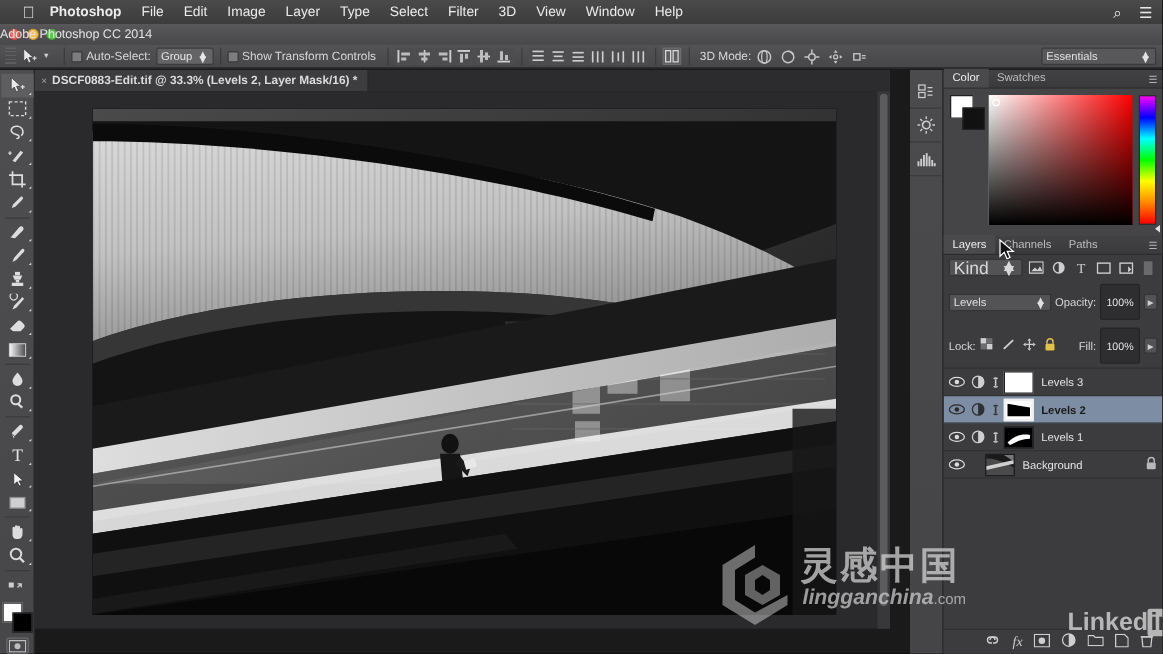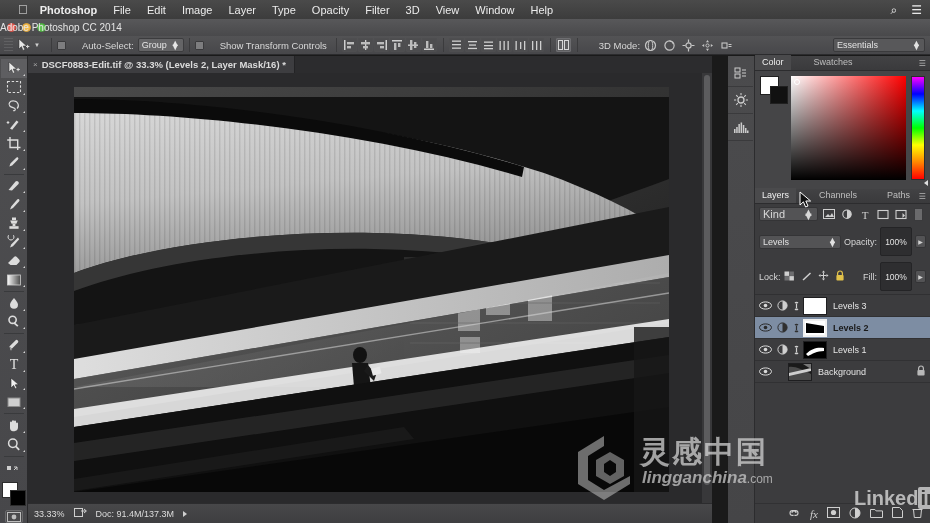--- a/index.html
+++ b/index.html
@@ -29,21 +29,21 @@
 
   
   .optbar { position:absolute; left:0; top:36px; width:930px; height:19px;
             background:linear-gradient(#535355,#47474a); border-bottom:1px solid #2b2b2d;
             display:flex; align-items:center; padding-left:4px; }
   .ob-grip { width:9px; height:15px; background:
       repeating-linear-gradient(to bottom,#6e6e70 0 1px,transparent 1px 3px); opacity:.55; margin-right:3px;}
   .ob-tool { display:flex; align-items:center; gap:2px; margin-right:6px; }
   .ob-tool svg{display:block;}
   .ob-chk { width:9px; height:9px; background:#7d7d7f; border:1px solid #3a3a3c; border-radius:1px; }
-  .ob-lbl { font-size:9.5px; color:#d8d8d8; white-space:nowrap; margin:0 4px 0 16px; }
+  .ob-lbl { font-size:9.5px; color:#d8d8d8; white-space:nowrap; margin:0 4px 0 3px; }
   .ob-select { height:14px; background:#646466; border:1px solid #3c3c3e; border-radius:2px;
                display:flex; align-items:center; padding:0 3px; gap:4px; }
   .ob-select span{font-size:9px;color:#e6e6e6;}
   .stepper { display:flex; flex-direction:column; line-height:4px; color:#d0d0d0; font-size:6px; }
   .ob-sep { width:1px; height:14px; background:#3b3b3d; margin:0 5px; }
   .alignbtn { width:15px; height:14px; border:1px solid #4e4e50; border-radius:1px;
               margin-right:1px; background:#4d4d4f; position:relative; }
   .alignbtn.act { background:#5e5e60; border-color:#6d6d70; }
   .obspacer{flex:1;}
   .ws-select { height:14px; width:92px; background:#58585a; border:1px solid #3a3a3c; border-radius:2px;
@@ -89,21 +89,21 @@
 
   
   .rail { position:absolute; left:728px; top:56px; width:27px; height:467px;
           background:linear-gradient(#4b4b4d,#454547); border-right:1px solid #2c2c2e; padding-top:4px; }
   .railbtn { width:25px; height:27px; display:flex; align-items:center; justify-content:center;
              border-bottom:1px solid #3a3a3c; }
 
   
   .panels { position:absolute; left:755px; top:56px; width:175px; height:467px; background:#3c3c3e; }
   .ptabs { height:15px; background:linear-gradient(#424244,#3a3a3c); display:flex; align-items:flex-end;
-           border-bottom:1px solid #2c2c2e; position:relative;gap:16px; }
+           border-bottom:1px solid #2c2c2e; position:relative; }
   .ptab { font-size:9px; color:#bebebe; padding:2px 7px 2px 7px; height:15px; line-height:11px; }
   .ptab.act { background:#4a4a4c; color:#efefef; }
   .pmenu { position:absolute; right:4px; top:3px; color:#b5b5b5; font-size:8px; }
 
   
   .colorpanel { height:118px; background:#454547; padding:5px; display:flex; gap:5px; position:relative; }
   .cp-sw { position:relative; width:26px; height:28px; }
   .cp-fg { position:absolute; left:0; top:0; width:19px; height:19px; background:#fff; border:1px solid #202020; }
   .cp-bg { position:absolute; left:10px; top:10px; width:18px; height:18px; background:#111; border:1px solid #202020; }
   .cp-field { flex:1; height:104px; position:relative;
@@ -113,21 +113,21 @@
      background:linear-gradient(to bottom,#f0f,#00f,#0ff,#0f0,#ff0,#f80,#f00); border:1px solid #2c2c2e;}
   .cp-hmark { position:absolute; right:2px; bottom:3px; width:0;height:0;
      border-right:4px solid #e0e0e0;border-top:3px solid transparent;border-bottom:3px solid transparent;}
 
   
   .layerspanel { position:absolute; top:133px; left:0; width:175px; height:334px; background:#3c3c3e;
                  display:flex; flex-direction:column; }
   .lp-row { display:flex; align-items:center; gap:3px; padding:3px 4px; }
   .kindbox { flex:1; height:14px; background:#535355; border:1px solid #343436; border-radius:2px;
              display:flex; align-items:center; padding:0 3px; justify-content:space-between; }
-  .kindbox span{font-size:11px;color:#d8d8d8;}
+  .kindbox span{font-size:14px;color:#d8d8d8;}
   .filtIcon { width:15px; height:14px; display:flex; align-items:center; justify-content:center; }
   .blendsel { flex:1; height:14px; background:#535355; border:1px solid #343436; border-radius:2px;
               display:flex; align-items:center; justify-content:space-between; padding:0 3px; }
   .blendsel span{font-size:9px;color:#e0e0e0;}
   .lbl { font-size:9px; color:#d6d6d6; white-space:nowrap; }
   .numbox { width:32px; height:29px; background:#2e2e30; border:1px solid #242426; border-radius:2px;
             font-size:8.5px; color:#e2e2e2; display:flex; align-items:center; justify-content:center; }
   .stepbtn { width:11px; height:13px; background:#535355; border:1px solid #343436; border-radius:2px;
              display:flex;align-items:center;justify-content:center;color:#d0d0d0;font-size:6px;}
   .locks { display:flex; align-items:center; gap:6px; }
@@ -162,21 +162,21 @@
 <div class="app">
 
   <div class="macbar">
     <span class="apple"></span>
     <span class="mi bold">Photoshop</span>
     <span class="mi">File</span>
     <span class="mi">Edit</span>
     <span class="mi">Image</span>
     <span class="mi">Layer</span>
     <span class="mi">Type</span>
-    <span class="mi">Opacity</span>
+    <span class="mi">Select</span>
     <span class="mi">Filter</span>
     <span class="mi">3D</span>
     <span class="mi">View</span>
     <span class="mi">Window</span>
     <span class="mi">Help</span>
     <span class="spacer"></span>
     <span class="ricon">⌕</span>
     <span class="ricon">☰</span>
   </div>
 
@@ -592,31 +592,20 @@
         <path d="M0 392 L330 340 L340 352 L0 404 Z" fill="#202020" opacity=".6"></path>
 
         <rect x="560" y="240" width="35" height="165" fill="#171717" opacity=".8"></rect>
       </svg>
     </div>
     <div class="vscroll">
       <div class="vthumb"></div>
     </div>
   </div>
 
-  <div class="statusbar">
-    <span class="st">33.33%</span>
-    <span>
-      <svg width="13" height="11">
-          <rect x="0.5" y="1.5" width="8" height="8" fill="none" stroke="#cfcfcf" stroke-width="1"></rect>
-          <path d="M7 4 h5 M10 2 l2.4 2 -2.4 2" stroke="#cfcfcf" stroke-width="1" fill="none"></path>
-        </svg>
-    </span>
-    <span class="st">Doc: 91.4M/137.3M</span>
-    <span class="arrowbtn"></span>
-  </div>
 
   <div class="rail">
     <div class="railbtn">
       <svg width="16" height="15">
           <rect x="2" y="2" width="5" height="4" fill="none" stroke="#cdcdcd" stroke-width="1"></rect>
           <rect x="2" y="8" width="5" height="4" fill="none" stroke="#cdcdcd" stroke-width="1"></rect>
           <path d="M9 4 h4 M9 7 h4 M9 10 h4" stroke="#cdcdcd" stroke-width="1"></path>
         </svg>
     </div>
     <div class="railbtn">

